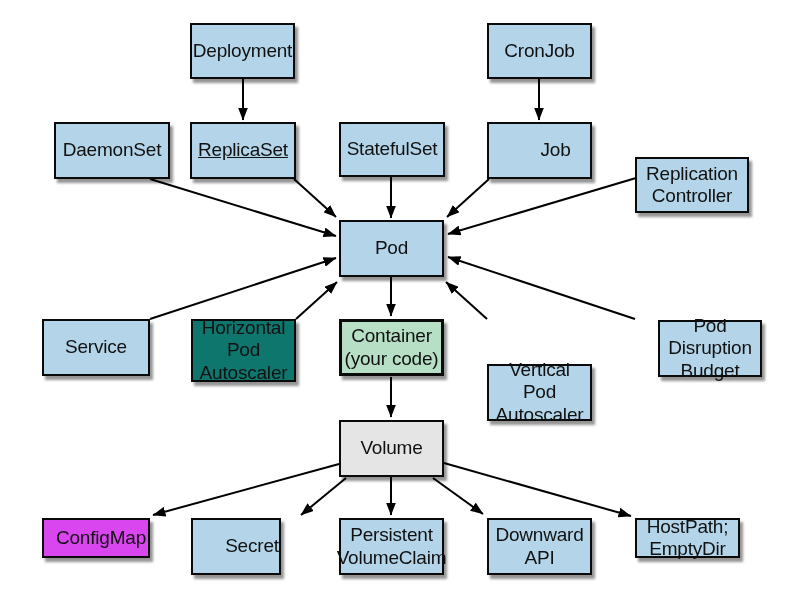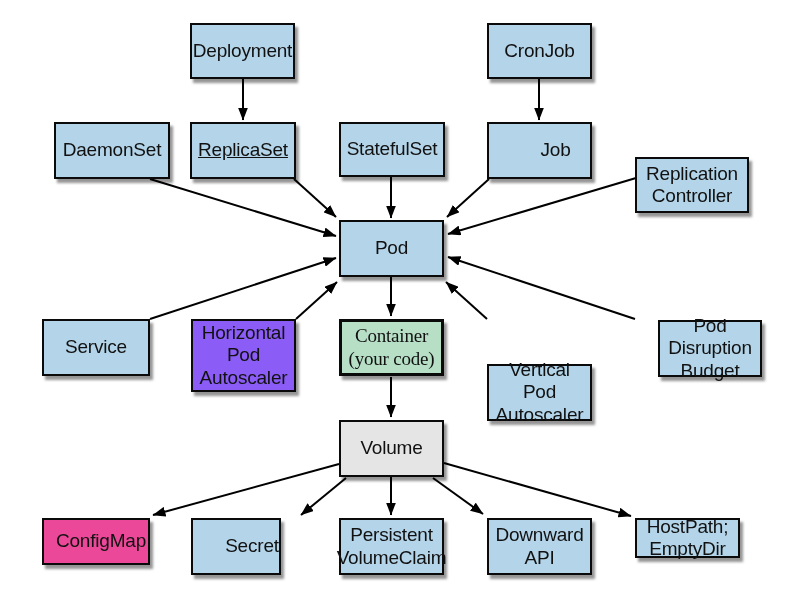--- a/index.html
+++ b/index.html
@@ -37,21 +37,20 @@
     color: #111111;
     letter-spacing: -0.2px;
   }
   .node span {
     white-space: pre-line;
     padding: 1px 2px;
   }
   .node.emph {
     border-width: 3.5px;
     font-weight: normal;
-    font-family: Liberation Serif, serif;
   }
 </style>
 </head>
 <body>
 
 <div class="canvas">
   <svg class="edges-layer" width="800" height="596" viewBox="0 0 800 596" xmlns="http://www.w3.org/2000/svg">
     <defs>
       <marker id="ah" markerUnits="userSpaceOnUse" markerWidth="14" markerHeight="10" refX="12.5" refY="5" orient="auto">
         <path d="M0,0 L13,5 L0,10 Z" fill="#000000"></path>
@@ -100,40 +99,40 @@
       <div class="node" style="left: 635px; top: 122px; width: 114px; height: 56px; background: rgb(180, 213, 233); border-color: rgb(10, 10, 10); margin-top: 35px;">
         <span>Replication
 Controller</span>
       </div>
       <div class="node" style="left: 339px; top: 220px; width: 105px; height: 57px; background: rgb(180, 213, 233); border-color: rgb(10, 10, 10);">
         <span>Pod</span>
       </div>
       <div class="node" style="left: 42px; top: 319px; width: 108px; height: 57px; background: rgb(180, 213, 233); border-color: rgb(10, 10, 10);">
         <span>Service</span>
       </div>
-      <div class="node" style="left: 191px; top: 319px; width: 105px; height: 73px; background: #8b5cf6; border-color: rgb(10, 10, 10);">
+      <div class="node" style="left: 191px; top: 319px; width: 105px; height: 63px; background: #0f766e; border-color: rgb(10, 10, 10);">
         <span>Horizontal Pod
 Autoscaler</span>
       </div>
       <div class="node emph" style="left: 339px; top: 319px; width: 105px; height: 57px; background: rgb(182, 223, 198); border-color: rgb(10, 10, 10);">
         <span>Container
 (your code)</span>
       </div>
       <div class="node" style="left: 487px; top: 320px; width: 105px; height: 57px; background: rgb(180, 213, 233); border-color: rgb(10, 10, 10); margin-top: 44px;">
         <span>Vertical Pod
 Autoscaler</span>
       </div>
       <div class="node" style="left: 658px; top: 320px; width: 104px; height: 57px; background: rgb(180, 213, 233); border-color: rgb(10, 10, 10);">
         <span>Pod Disruption
 Budget</span>
       </div>
       <div class="node" style="left: 339px; top: 420px; width: 105px; height: 57px; background: #e5e5e5; border-color: rgb(10, 10, 10);">
         <span>Volume</span>
       </div>
-      <div class="node" style="left: 42px; top: 518px; width: 108px; height: 47px; background: #ec4899; border-color: rgb(10, 10, 10); padding-left: 10px;">
+      <div class="node" style="left: 42px; top: 518px; width: 108px; height: 40px; background: #d946ef; border-color: rgb(10, 10, 10); padding-left: 10px;">
         <span>ConfigMap</span>
       </div>
       <div class="node" style="left: 191px; top: 518px; width: 90px; height: 57px; background: rgb(180, 213, 233); border-color: rgb(10, 10, 10); padding-left: 32px;">
         <span>Secret</span>
       </div>
       <div class="node" style="left: 339px; top: 518px; width: 105px; height: 57px; background: rgb(180, 213, 233); border-color: rgb(10, 10, 10);">
         <span>Persistent
 VolumeClaim</span>
       </div>
       <div class="node" style="left: 487px; top: 518px; width: 105px; height: 57px; background: rgb(180, 213, 233); border-color: rgb(10, 10, 10);">

